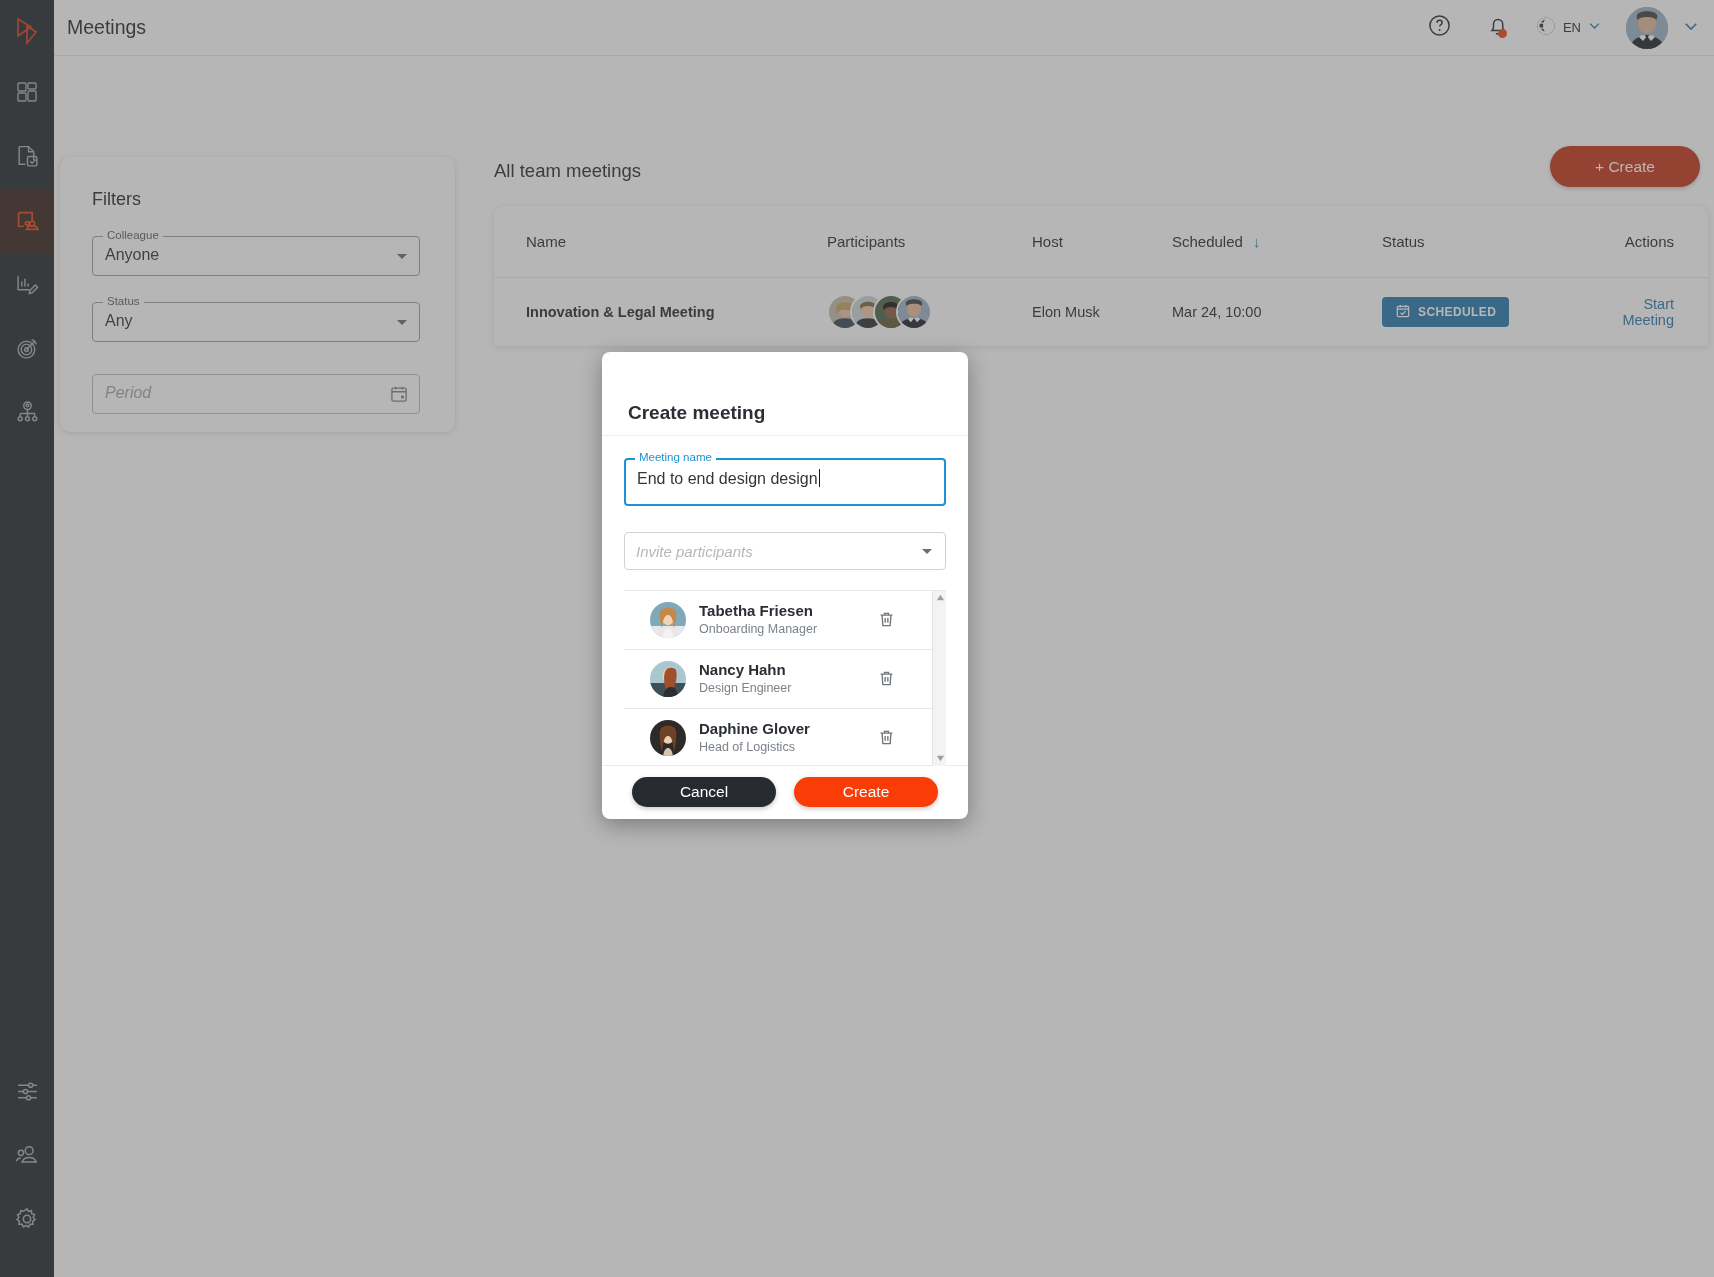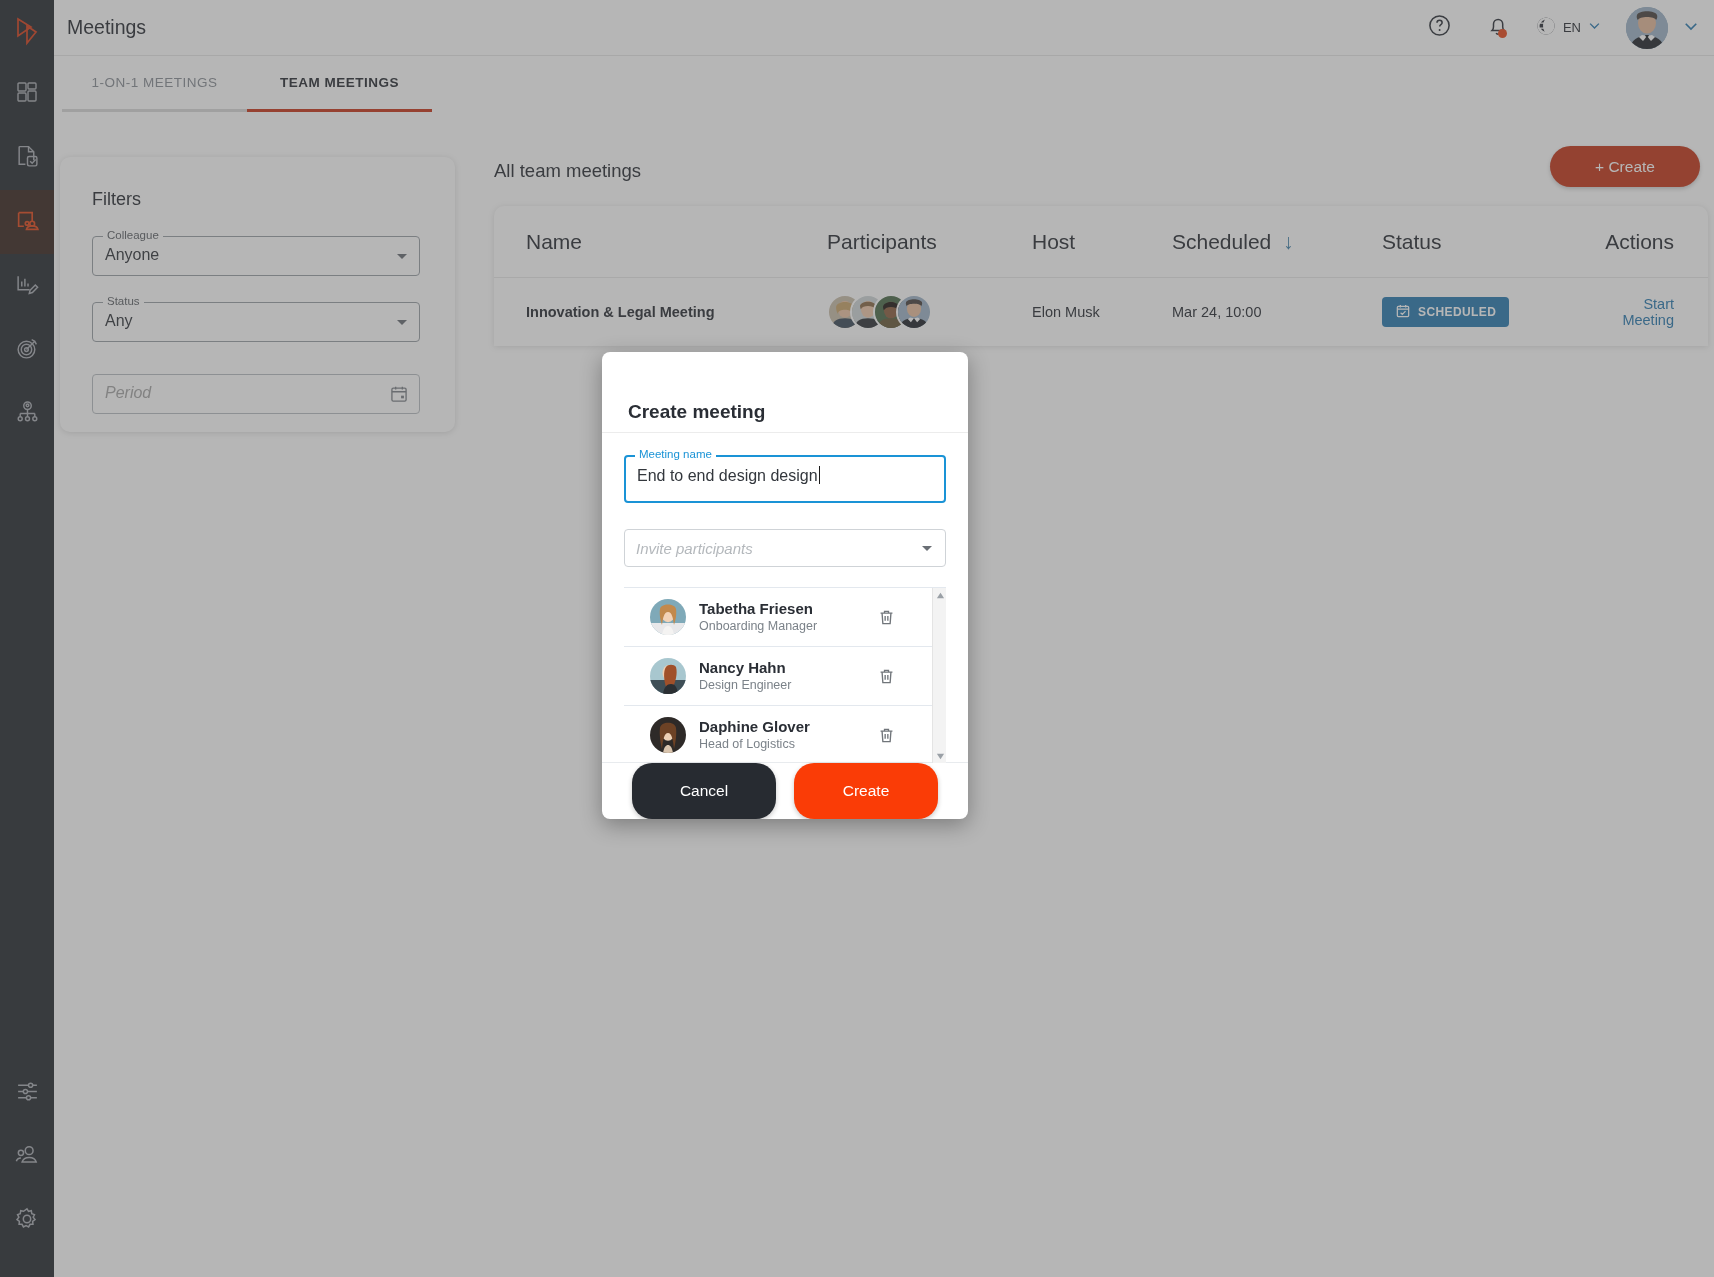--- a/index.html
+++ b/index.html
@@ -156,21 +156,21 @@
   .table-card {
     position: absolute; left: 440px; top: 94px;
     width: 1214px; height: 140px;
     background: #fff; border-radius: 10px 10px 0 0;
     box-shadow: 0 1px 6px rgba(0,0,0,.13);
     overflow: hidden;
   }
   .thead {
     display: flex; align-items: center; height: 72px;
     border-bottom: 1px solid #e9e9e9;
-    font-size: 21px; color: #2a2e35;
+    font-size: 15px; color: #2a2e35;
   }
   .trow {
     display: flex; align-items: center; height: 68px;
     font-size: 14.5px; color: #2a2e35;
   }
   .c-name   { width: 320px; padding-left: 32px; }
   .c-part   { width: 205px; margin-left: 13px; }
   .c-host   { width: 140px; }
   .c-sched  { width: 210px; }
   .c-status { width: 215px; }
@@ -273,21 +273,21 @@
     position: absolute; top: 14px; left: 2px;
     width: 10px; height: 0px; background: #cfcfcf; border-radius: 5px;
   }
 
   .modal-foot {
     margin-top: auto; border-top: 1px solid #e8ebee;
     height: 77px; display: flex; align-items: center;
     justify-content: center; gap: 18px;
   }
   .btn {
-    height: 56px; border-radius: 20px; border: none;
+    height: 30px; border-radius: 20px; border: none;
     font-size: 15.5px; font-family: inherit; color: #fff;
     cursor: pointer; box-shadow: 0 2px 5px rgba(0,0,0,.22);
   }
   .btn-cancel { width: 144px; background: #272b31; }
   .btn-create { width: 144px; background: #fa3c06; }
 
   
   .face { position: absolute; inset: 0; }
 </style>
 </head>
@@ -457,24 +457,20 @@
         <div class="chev-hdr">
           <span>
             <svg width="18" height="18" viewBox="0 0 24 24" fill="none" stroke="#2a7ab0" stroke-width="2.2">
               <path d="M5 9l7 7 7-7"></path>
             </svg>
           </span>
         </div>
       </div>
     </div>
 
-    <div class="tabbar">
-      <div class="tab t1">1-ON-1 MEETINGS</div>
-      <div class="tab t2 active">TEAM MEETINGS</div>
-    </div>
 
     <div class="page">
 
       <div class="filters-card">
         <div class="filters-title">Filters</div>
 
         <div class="field">
           <span class="field-legend">Colleague</span>
           <span class="field-value">Anyone</span>
           <span class="caret"></span>

